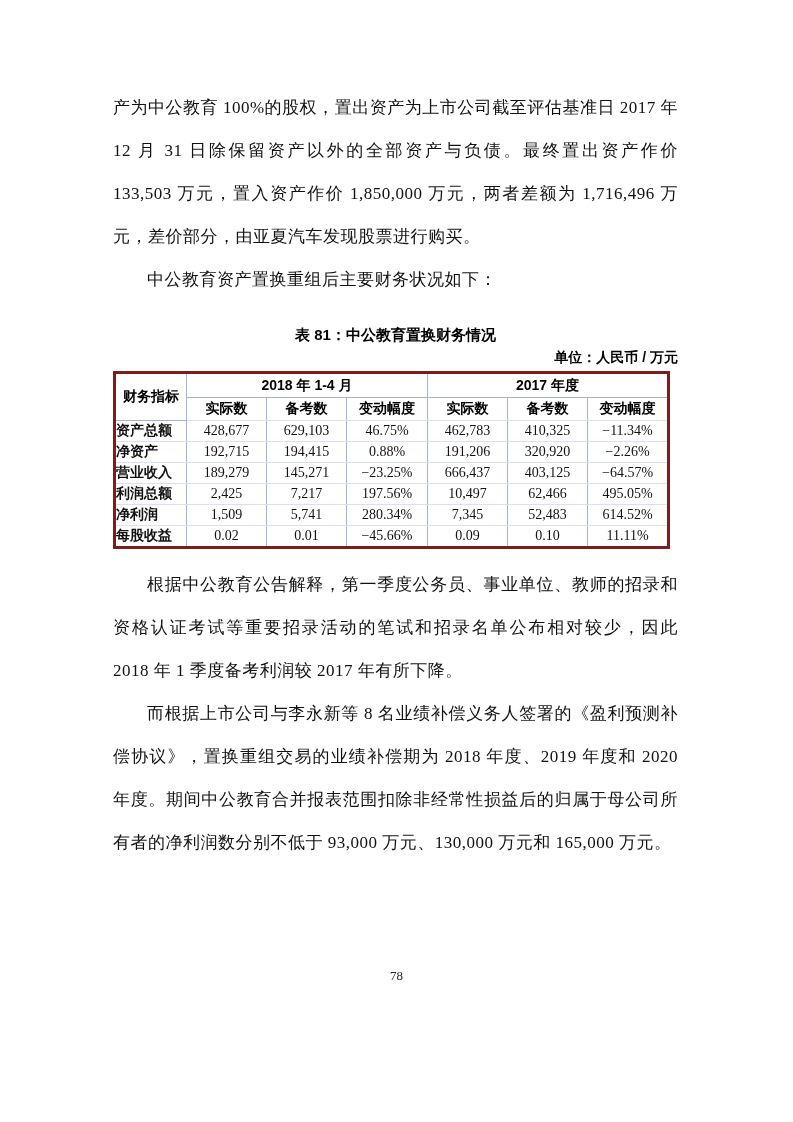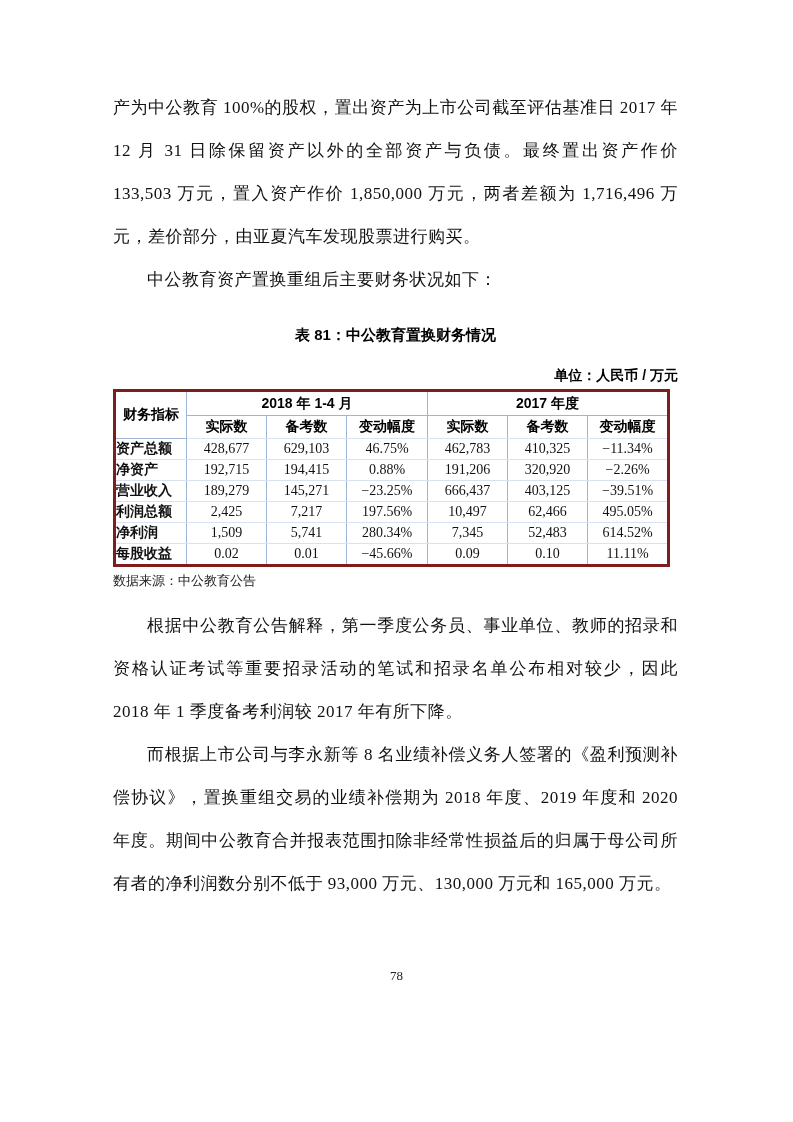--- a/index.html
+++ b/index.html
@@ -29,21 +29,21 @@
   .tbl-title {
     margin-top:24px;
     text-align:center;
     font-family:"Liberation Sans","DejaVu Sans",sans-serif;
     font-weight:bold;
     font-size:15px;
     line-height:20px;
     color:#000000;
   }
   .tbl-unit {
-    margin-top:21px;
+    margin-top:3px;
     text-align:right;
     font-family:"Liberation Sans","DejaVu Sans",sans-serif;
     font-weight:bold;
     font-size:14px;
     line-height:19px;
     color:#000000;
   }
   table.fin {
     margin-top:4px;
     width:554px;
@@ -157,21 +157,21 @@
           <td class="num">320,920</td>
           <td class="num">−2.26%</td>
         </tr>
         <tr class="drow">
           <td class="lbl">营业收入</td>
           <td class="num">189,279</td>
           <td class="num">145,271</td>
           <td class="num">−23.25%</td>
           <td class="num">666,437</td>
           <td class="num">403,125</td>
-          <td class="num">−39.51%</td>
+          <td class="num">−64.57%</td>
         </tr>
         <tr class="drow">
           <td class="lbl">利润总额</td>
           <td class="num">2,425</td>
           <td class="num">7,217</td>
           <td class="num">197.56%</td>
           <td class="num">10,497</td>
           <td class="num">62,466</td>
           <td class="num">495.05%</td>
         </tr>
@@ -189,20 +189,19 @@
           <td class="num">0.02</td>
           <td class="num">0.01</td>
           <td class="num">−45.66%</td>
           <td class="num">0.09</td>
           <td class="num">0.10</td>
           <td class="num">11.11%</td>
         </tr>
       </tbody>
     </table>
 
-    <div class="tbl-source">数据来源：中公教育公告</div>
 
     <p class="para indent p3">根据中公教育公告解释，第一季度公务员、事业单位、教师的招录和资格认证考试等重要招录活动的笔试和招录名单公布相对较少，因此 2018 年 1 季度备考利润较 2017 年有所下降。</p>
     <p class="para indent">而根据上市公司与李永新等 8 名业绩补偿义务人签署的《盈利预测补偿协议》，置换重组交易的业绩补偿期为 2018 年度、2019 年度和 2020 年度。期间中公教育合并报表范围扣除非经常性损益后的归属于母公司所有者的净利润数分别不低于 93,000 万元、130,000 万元和 165,000 万元。</p>
   </div>
 
   <div class="page-num">78</div>
 </div>
 
 </body></html>

